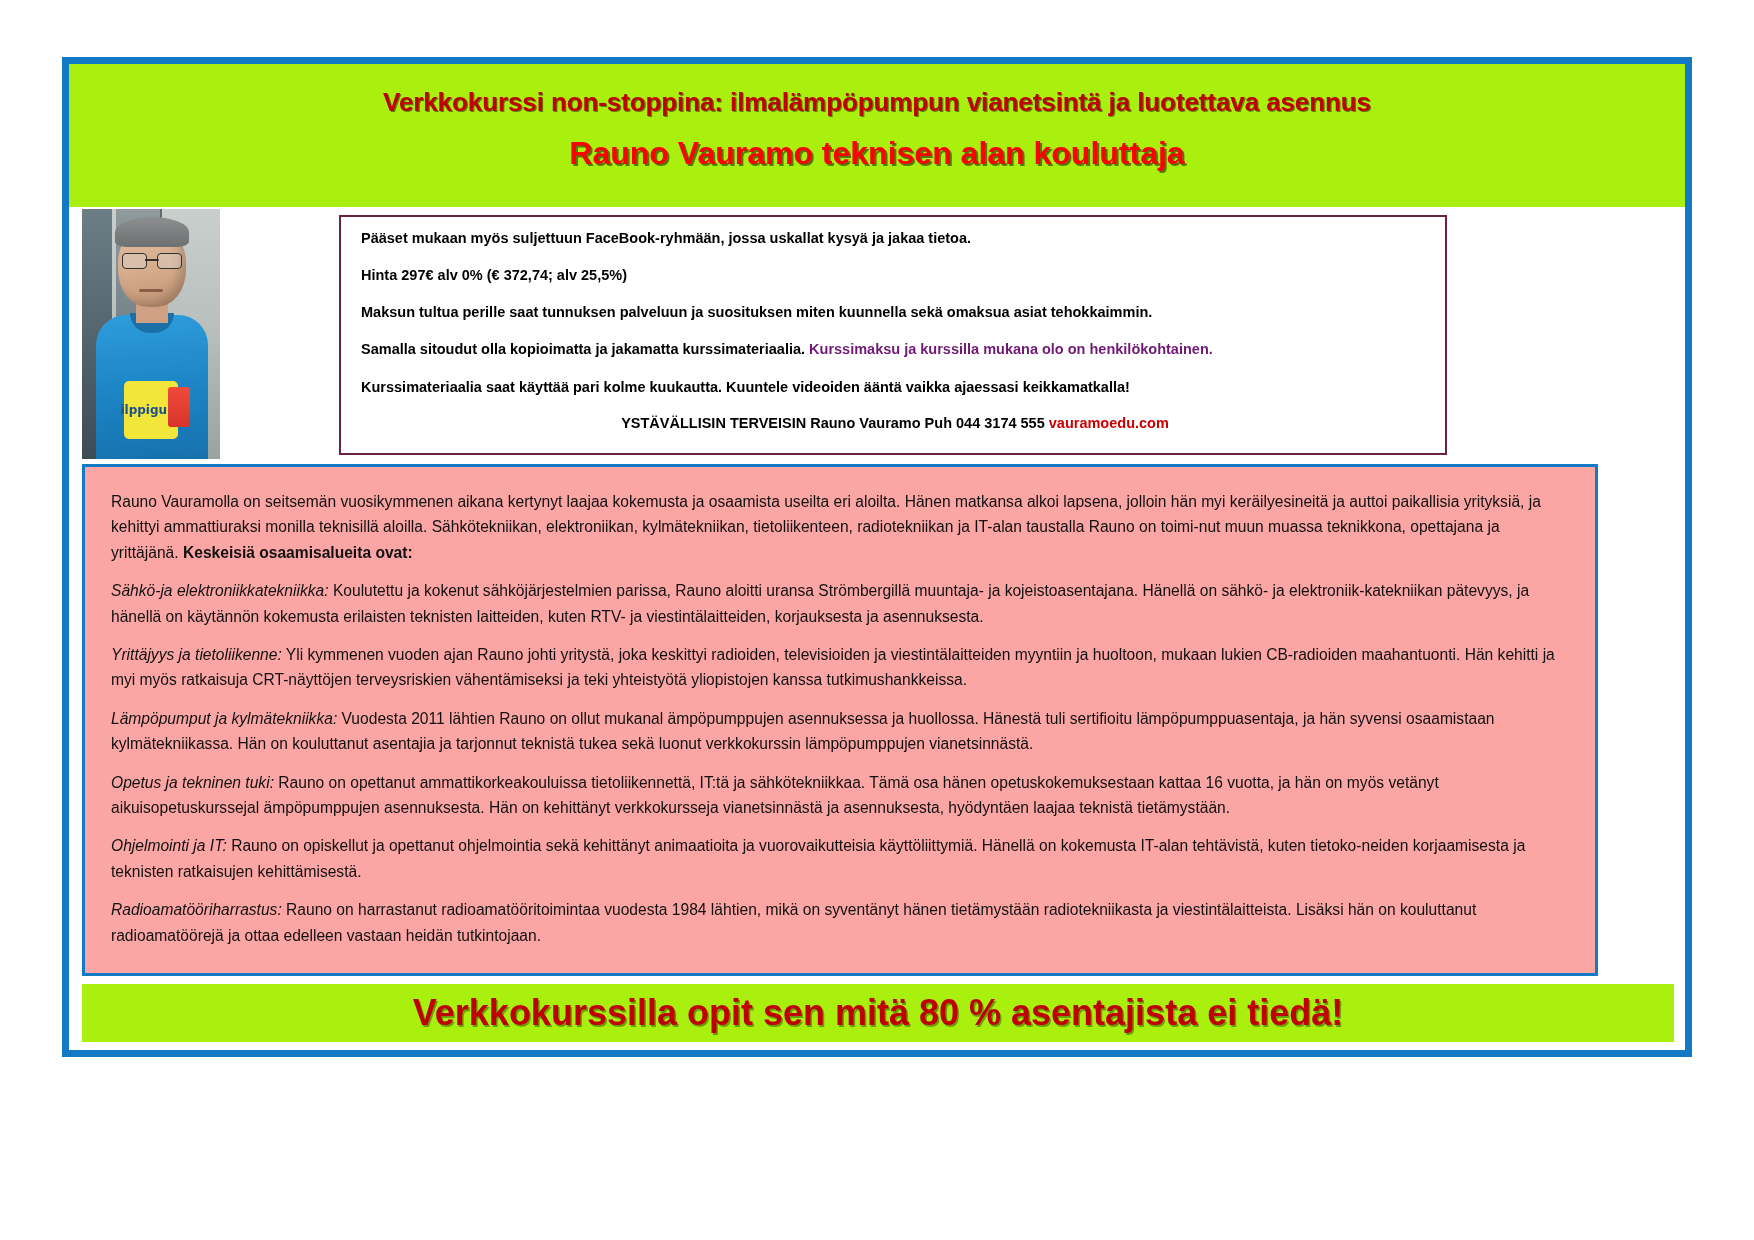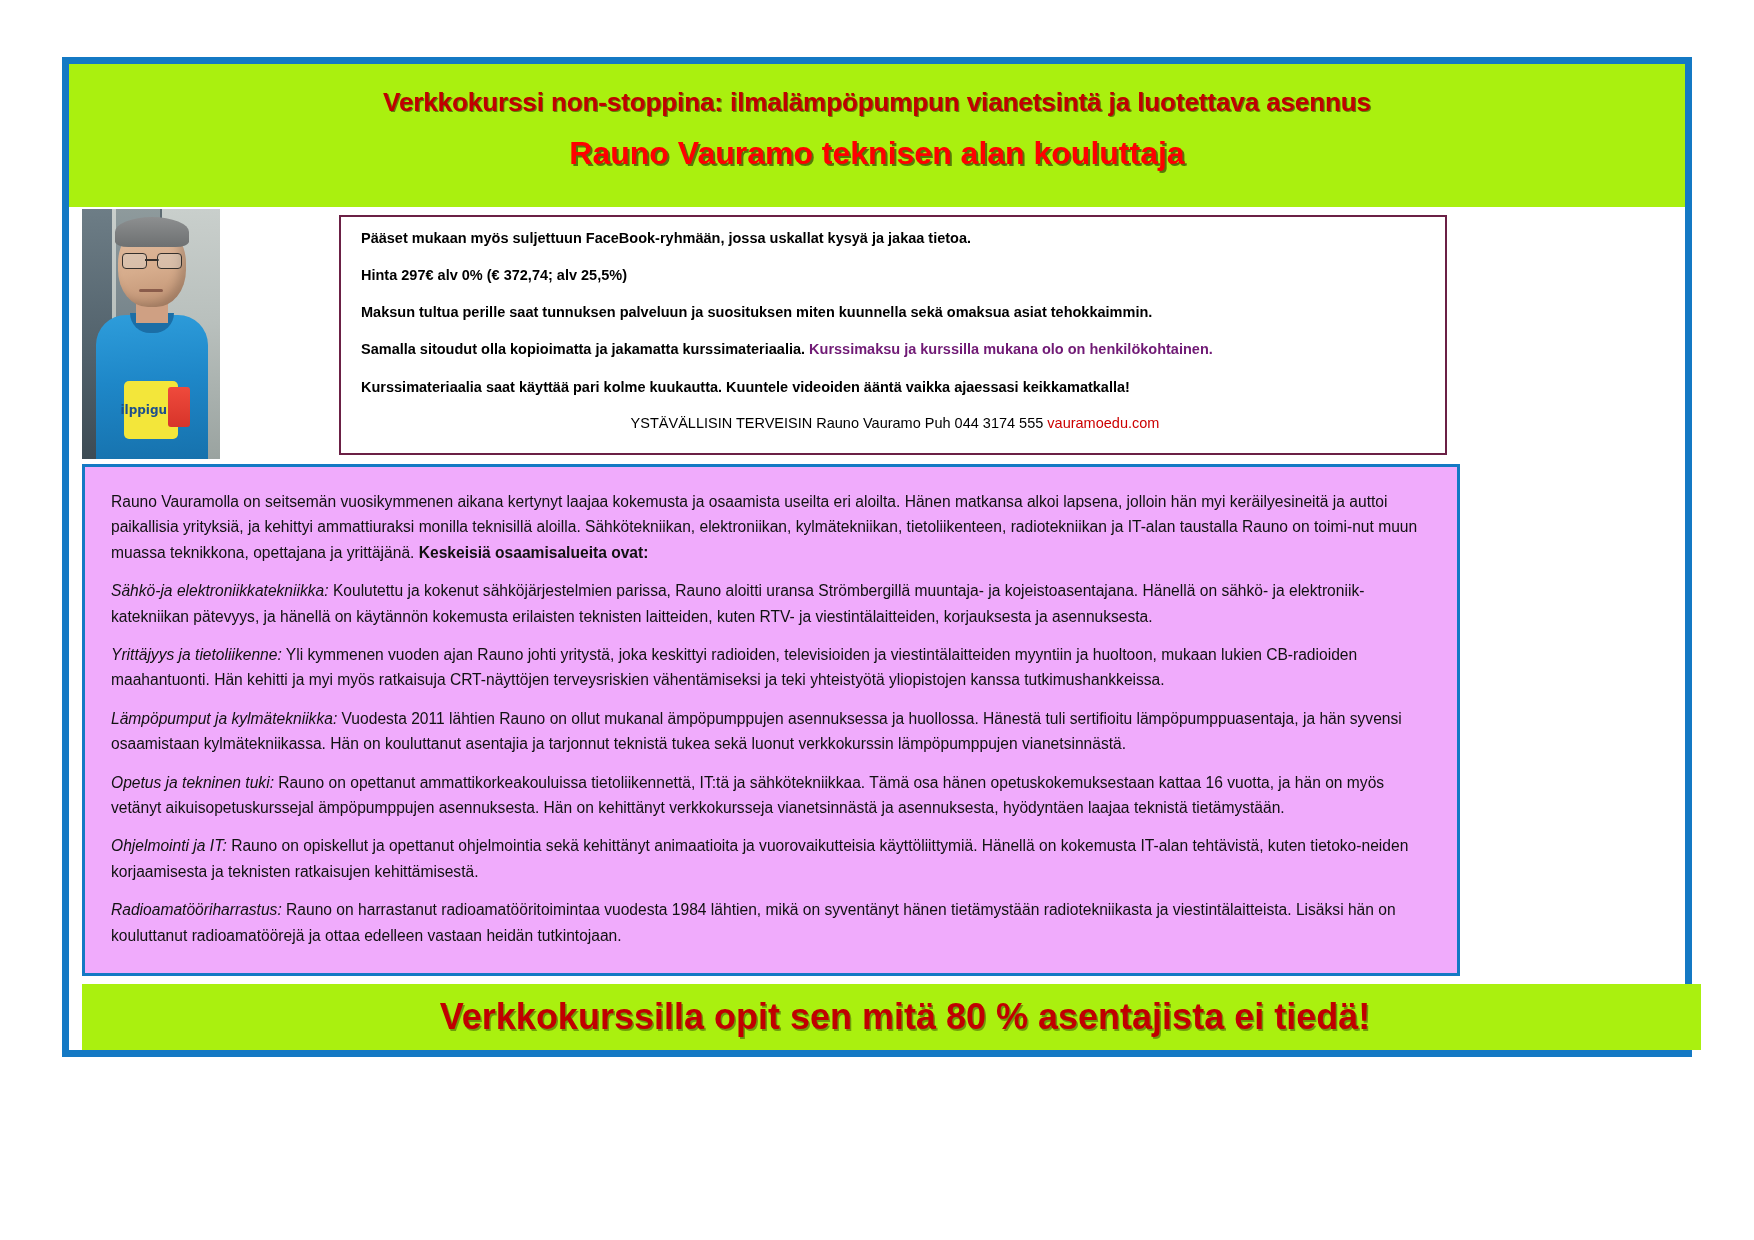--- a/index.html
+++ b/index.html
@@ -167,37 +167,37 @@
     color: #000000;
     line-height: 1.25;
     margin-bottom: 19px;
     white-space: nowrap;
   }
   .info-line:last-child { margin-bottom: 0; }
   .info-red { color: #701a75; }
   .sig-line {
     text-align: center;
     font-size: 14.5px;
-    font-weight: normal;
+    font-weight: bold;
     color: #000000;
     margin-top: 6px;
     white-space: nowrap;
   }
   .sig-site { color: #cc0000; }
 
   
   .body-box {
     position: absolute;
     left: 13px;
     top: 400px;
-    width: 1378px;
+    width: 1516px;
     height: 512px;
     border: 3px solid #1479c4;
     box-sizing: border-box;
-    background: #f0abfc;
+    background: #fca5a5;
     padding: 22px 26px 22px 26px;
   }
   .para {
     font-size: 15.6px;
     color: #111111;
     line-height: 1.63;
     margin: 0 0 13px 0;
     text-align: left;
   }
   .para:last-child { margin-bottom: 0; }
@@ -206,26 +206,25 @@
     font-weight: normal;
     font-style: italic;
   }
 
   
   .bottom-banner {
     position: absolute;
     left: 13px;
     top: 920px;
     width: 1592px;
-    height: 66px;
+    height: 58px;
     background: #aaf00f;
     display: flex;
     align-items: center;
     justify-content: center;
-    padding-left: 27px;
   }
   .bottom-text {
     font-size: 36px;
     font-weight: bold;
     color: #c00000;
     text-align: center;
     text-shadow: 1.5px 1.5px 0 rgba(0,0,0,0.35);
   }
 </style>
 </head>

